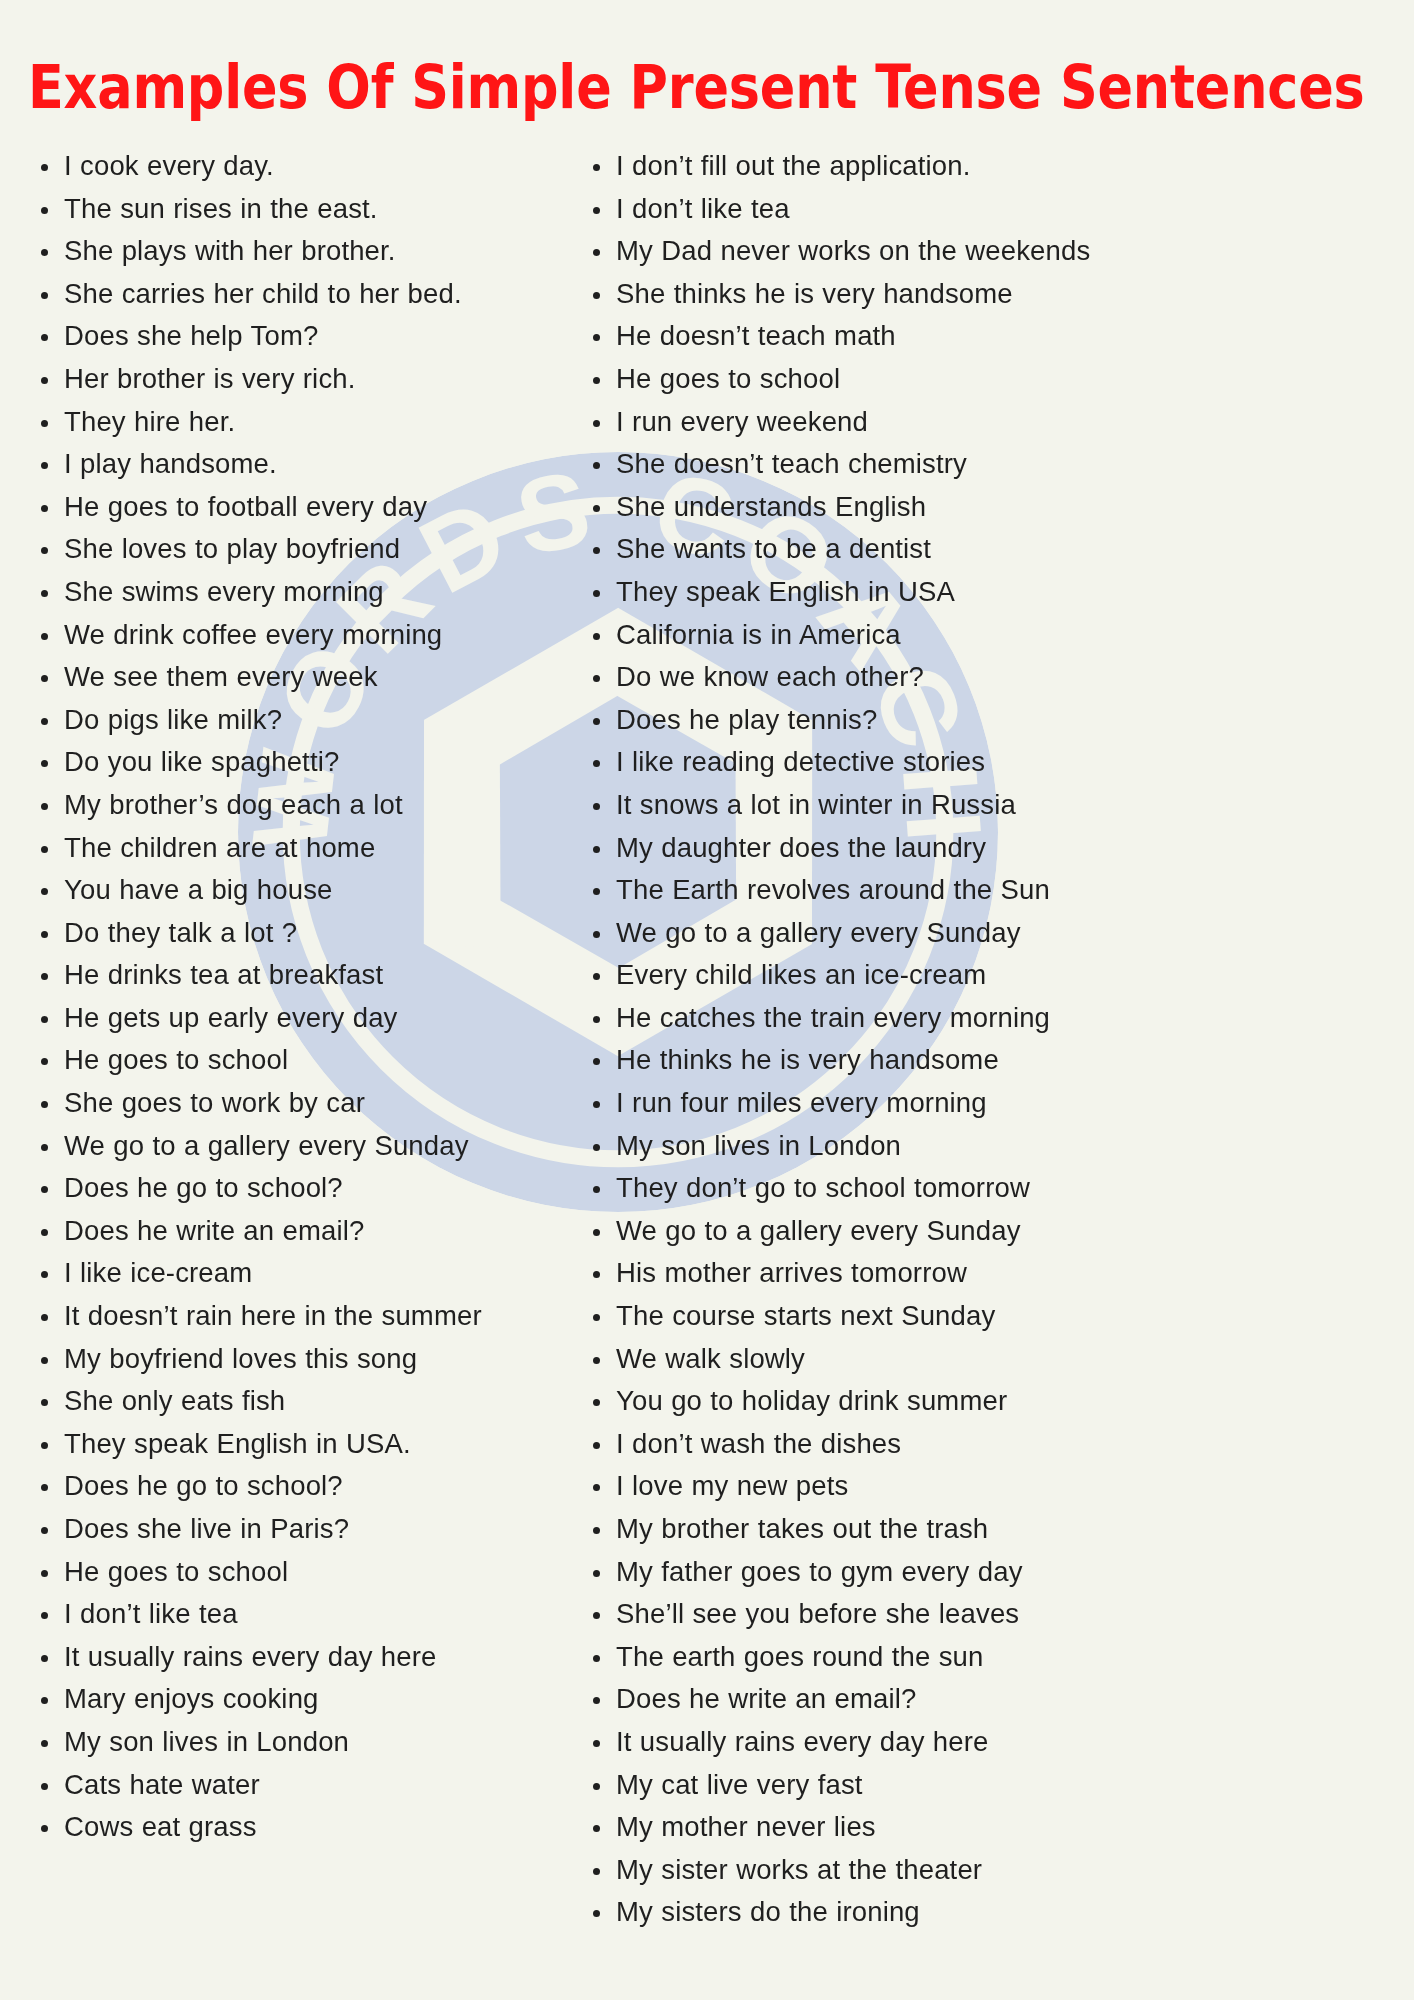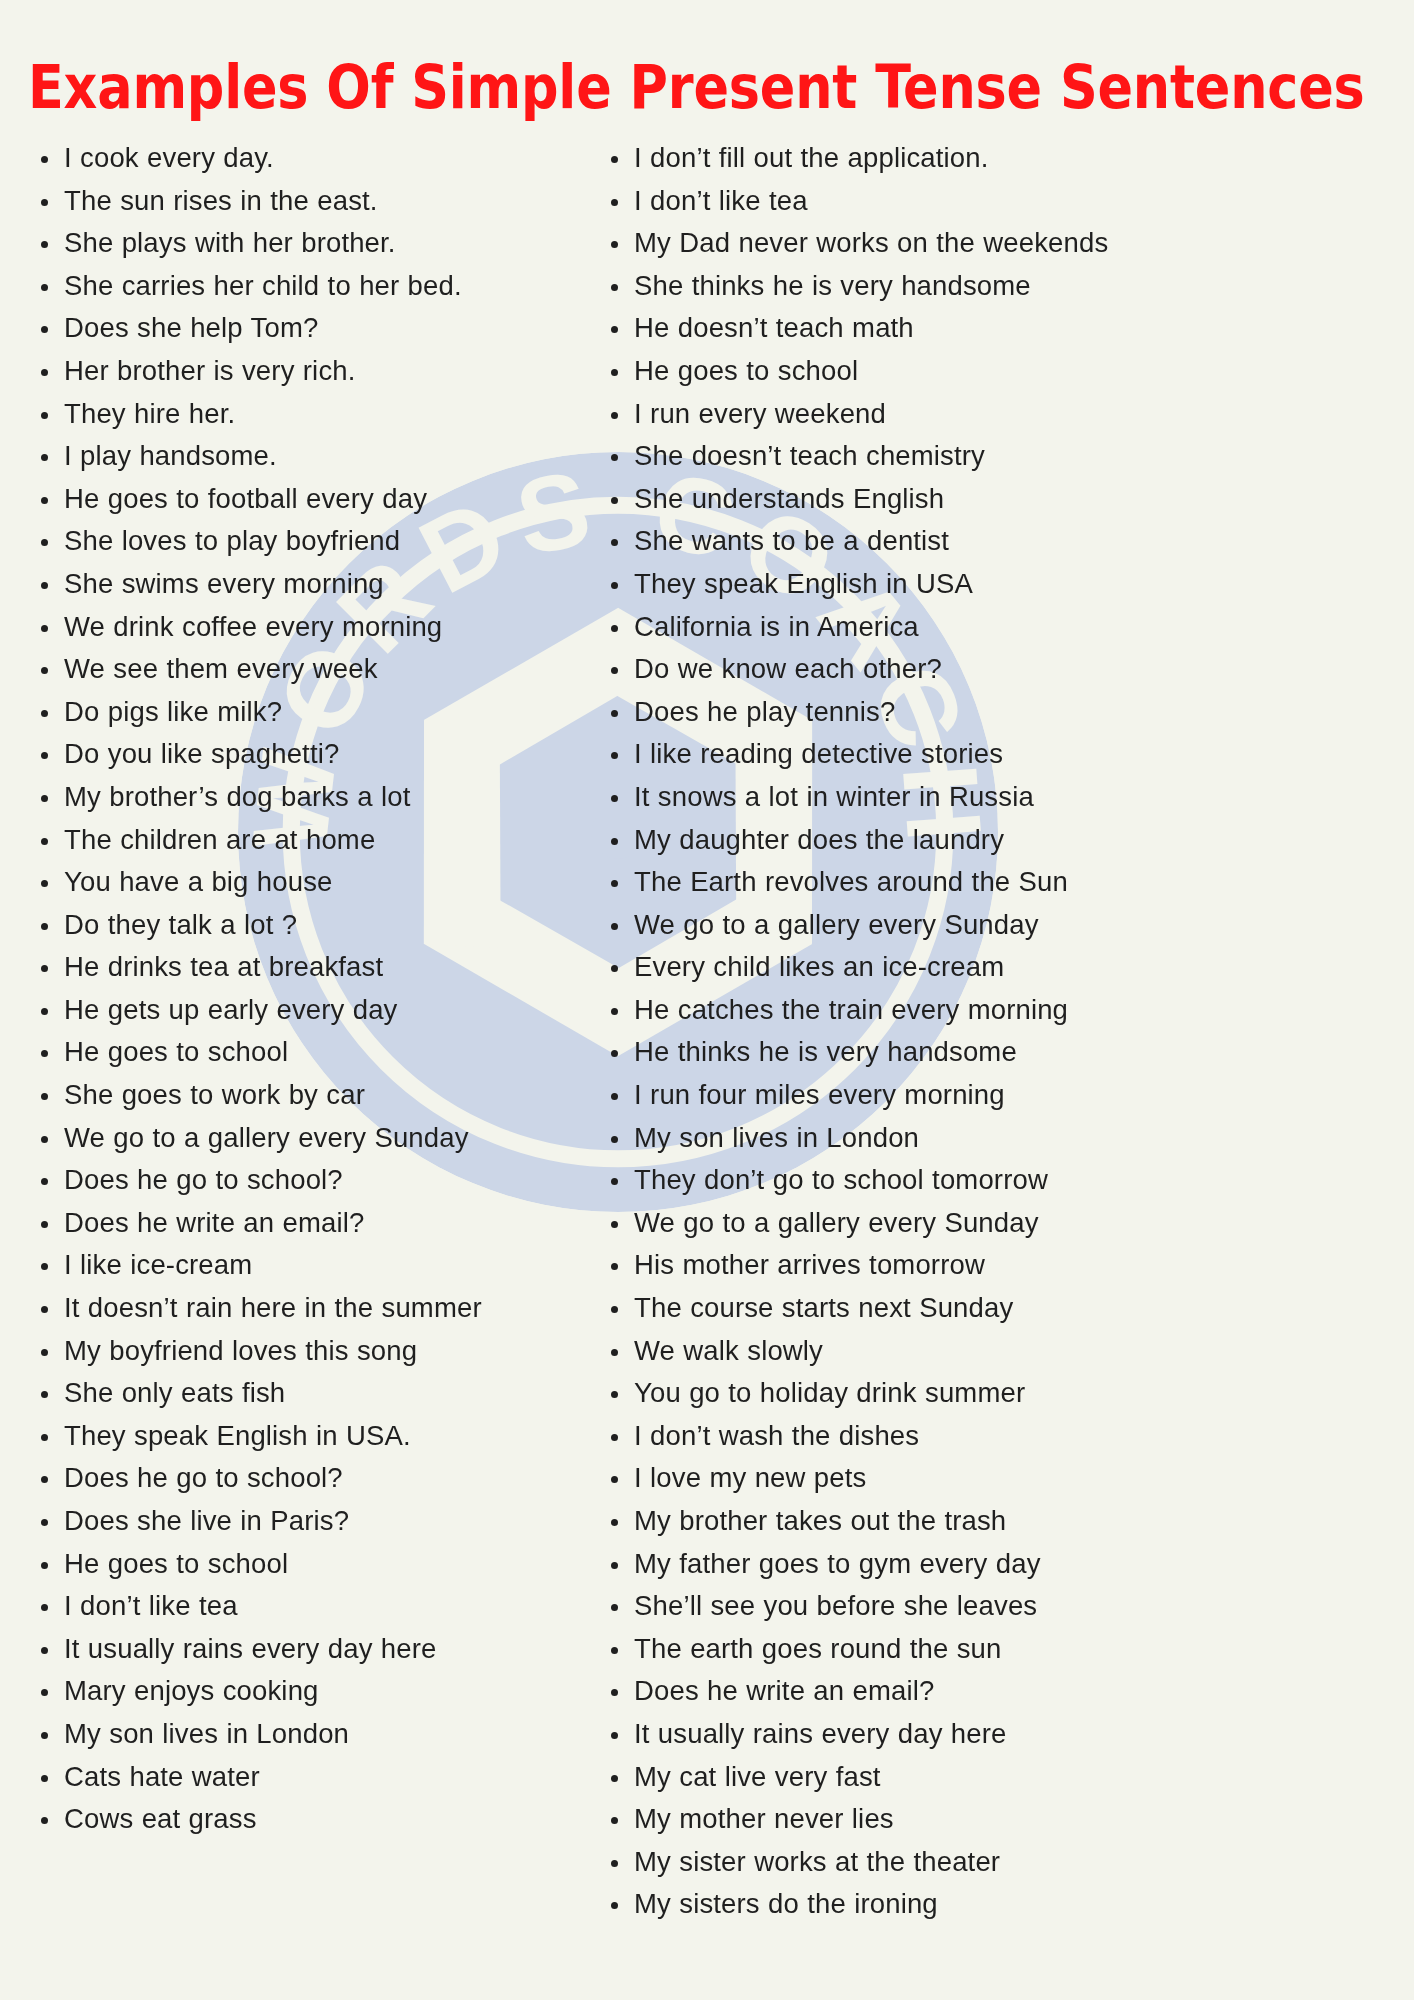--- a/index.html
+++ b/index.html
@@ -53,22 +53,21 @@
     line-height: 1.0;
     white-space: nowrap;
     transform: scaleX(0.955);
     transform-origin: left center;
   }
 
   
   .columns {
     display: flex;
     align-items: flex-start;
-    margin-top: 20px;
-    justify-content: space-between;
+    margin-top: 28px;
   }
   .col {
     box-sizing: border-box;
   }
   .col-left  { width: 556px; padding-left: 8px; }
   .col-right { width: 800px; padding-left: 4px; }
 
   ul.sentence-list {
     list-style: none;
     margin: 0;
@@ -144,21 +143,21 @@
           <li>Her brother is very rich.</li>
           <li>They hire her.</li>
           <li>I play handsome.</li>
           <li>He goes to football every day</li>
           <li>She loves to play boyfriend</li>
           <li>She swims every morning</li>
           <li>We drink coffee every morning</li>
           <li>We see them every week</li>
           <li>Do pigs like milk?</li>
           <li>Do you like spaghetti?</li>
-          <li>My brother’s dog barks a lot</li>
+          <li>My brother’s dog each a lot</li>
           <li>The children are at home</li>
           <li>You have a big house</li>
           <li>Do they talk a lot ?</li>
           <li>He drinks tea at breakfast</li>
           <li>He gets up early every day</li>
           <li>He goes to school</li>
           <li>She goes to work by car</li>
           <li>We go to a gallery every Sunday</li>
           <li>Does he go to school?</li>
           <li>Does he write an email?</li>

